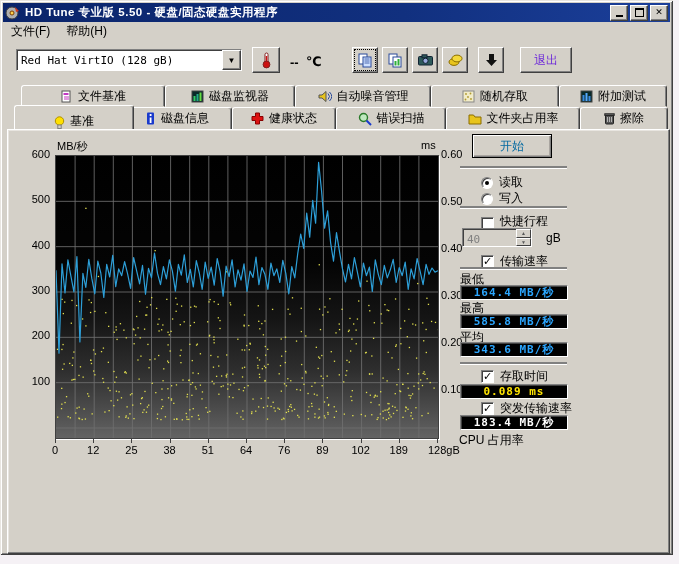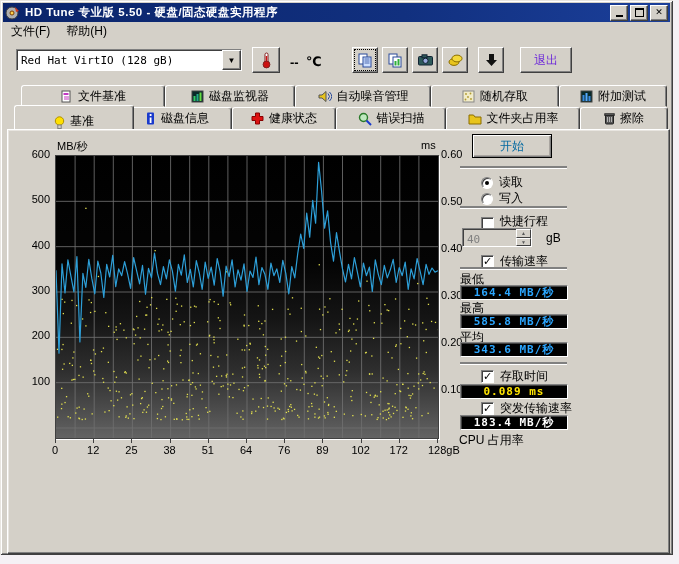--- a/index.html
+++ b/index.html
@@ -864,21 +864,21 @@
       <span class="abs axis-lab" style="left: 187.8px; top: 444px; width: 40px; text-align: center;">51</span>
       <span class="abs xtick" style="left: 246px; top: 439px;"></span>
       <span class="abs axis-lab" style="left: 226px; top: 444px; width: 40px; text-align: center;">64</span>
       <span class="abs xtick" style="left: 284.2px; top: 439px;"></span>
       <span class="abs axis-lab" style="left: 264.2px; top: 444px; width: 40px; text-align: center;">76</span>
       <span class="abs xtick" style="left: 322.4px; top: 439px;"></span>
       <span class="abs axis-lab" style="left: 302.4px; top: 444px; width: 40px; text-align: center;">89</span>
       <span class="abs xtick" style="left: 360.6px; top: 439px;"></span>
       <span class="abs axis-lab" style="left: 340.6px; top: 444px; width: 40px; text-align: center;">102</span>
       <span class="abs xtick" style="left: 398.8px; top: 439px;"></span>
-      <span class="abs axis-lab" style="left: 378.8px; top: 444px; width: 40px; text-align: center;">172</span>
+      <span class="abs axis-lab" style="left: 378.8px; top: 444px; width: 40px; text-align: center;">189</span>
       <span class="abs xtick" style="left: 437px; top: 439px;"></span>
       <span class="abs axis-lab" style="left: 428px; top: 444px; width: 40px; text-align: left;">128gB</span>
     </div>
 
   <div class="abs start-btn" style="left:472px;top:134px;width:80px;height:24px;">
     <span>开始</span>
   </div>
   <div class="abs sep" style="left:460px;top:166px;width:107px;"></div>
 
   <div class="abs ctl-row" style="left:463px;top:174px;">

